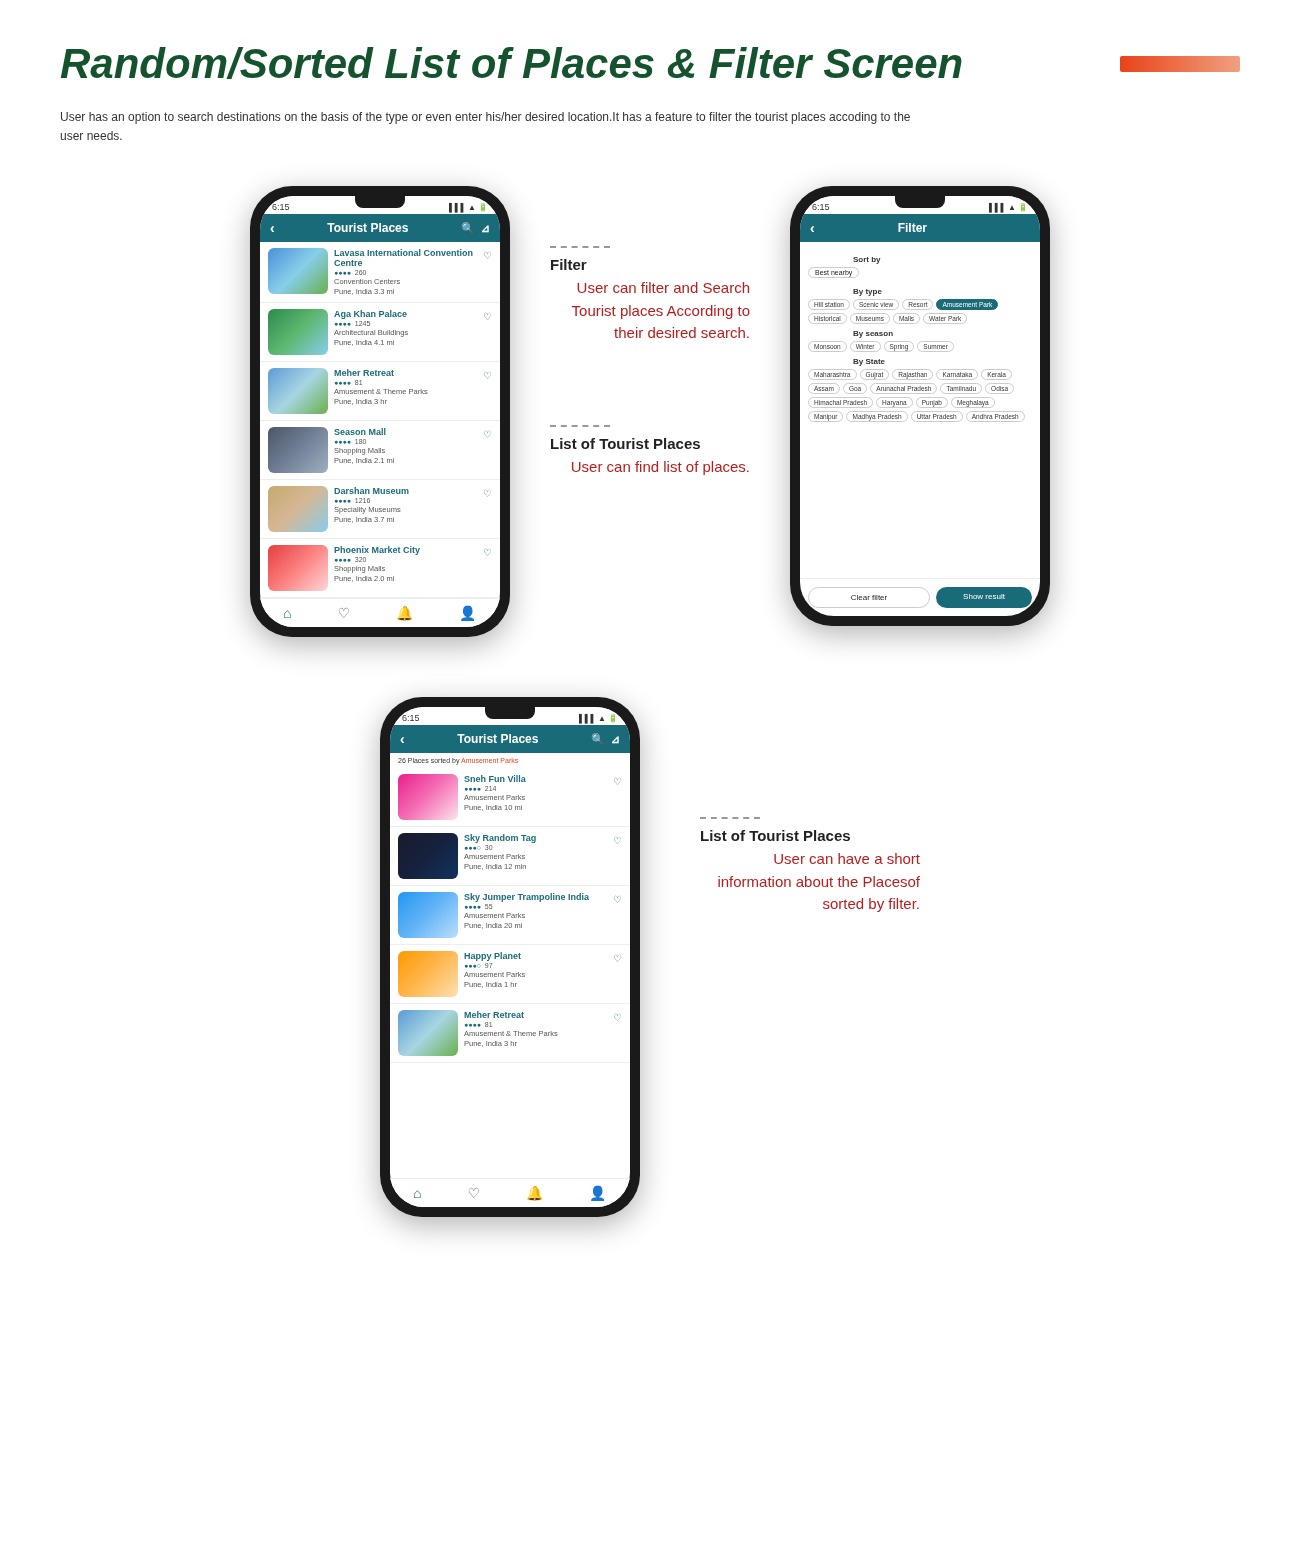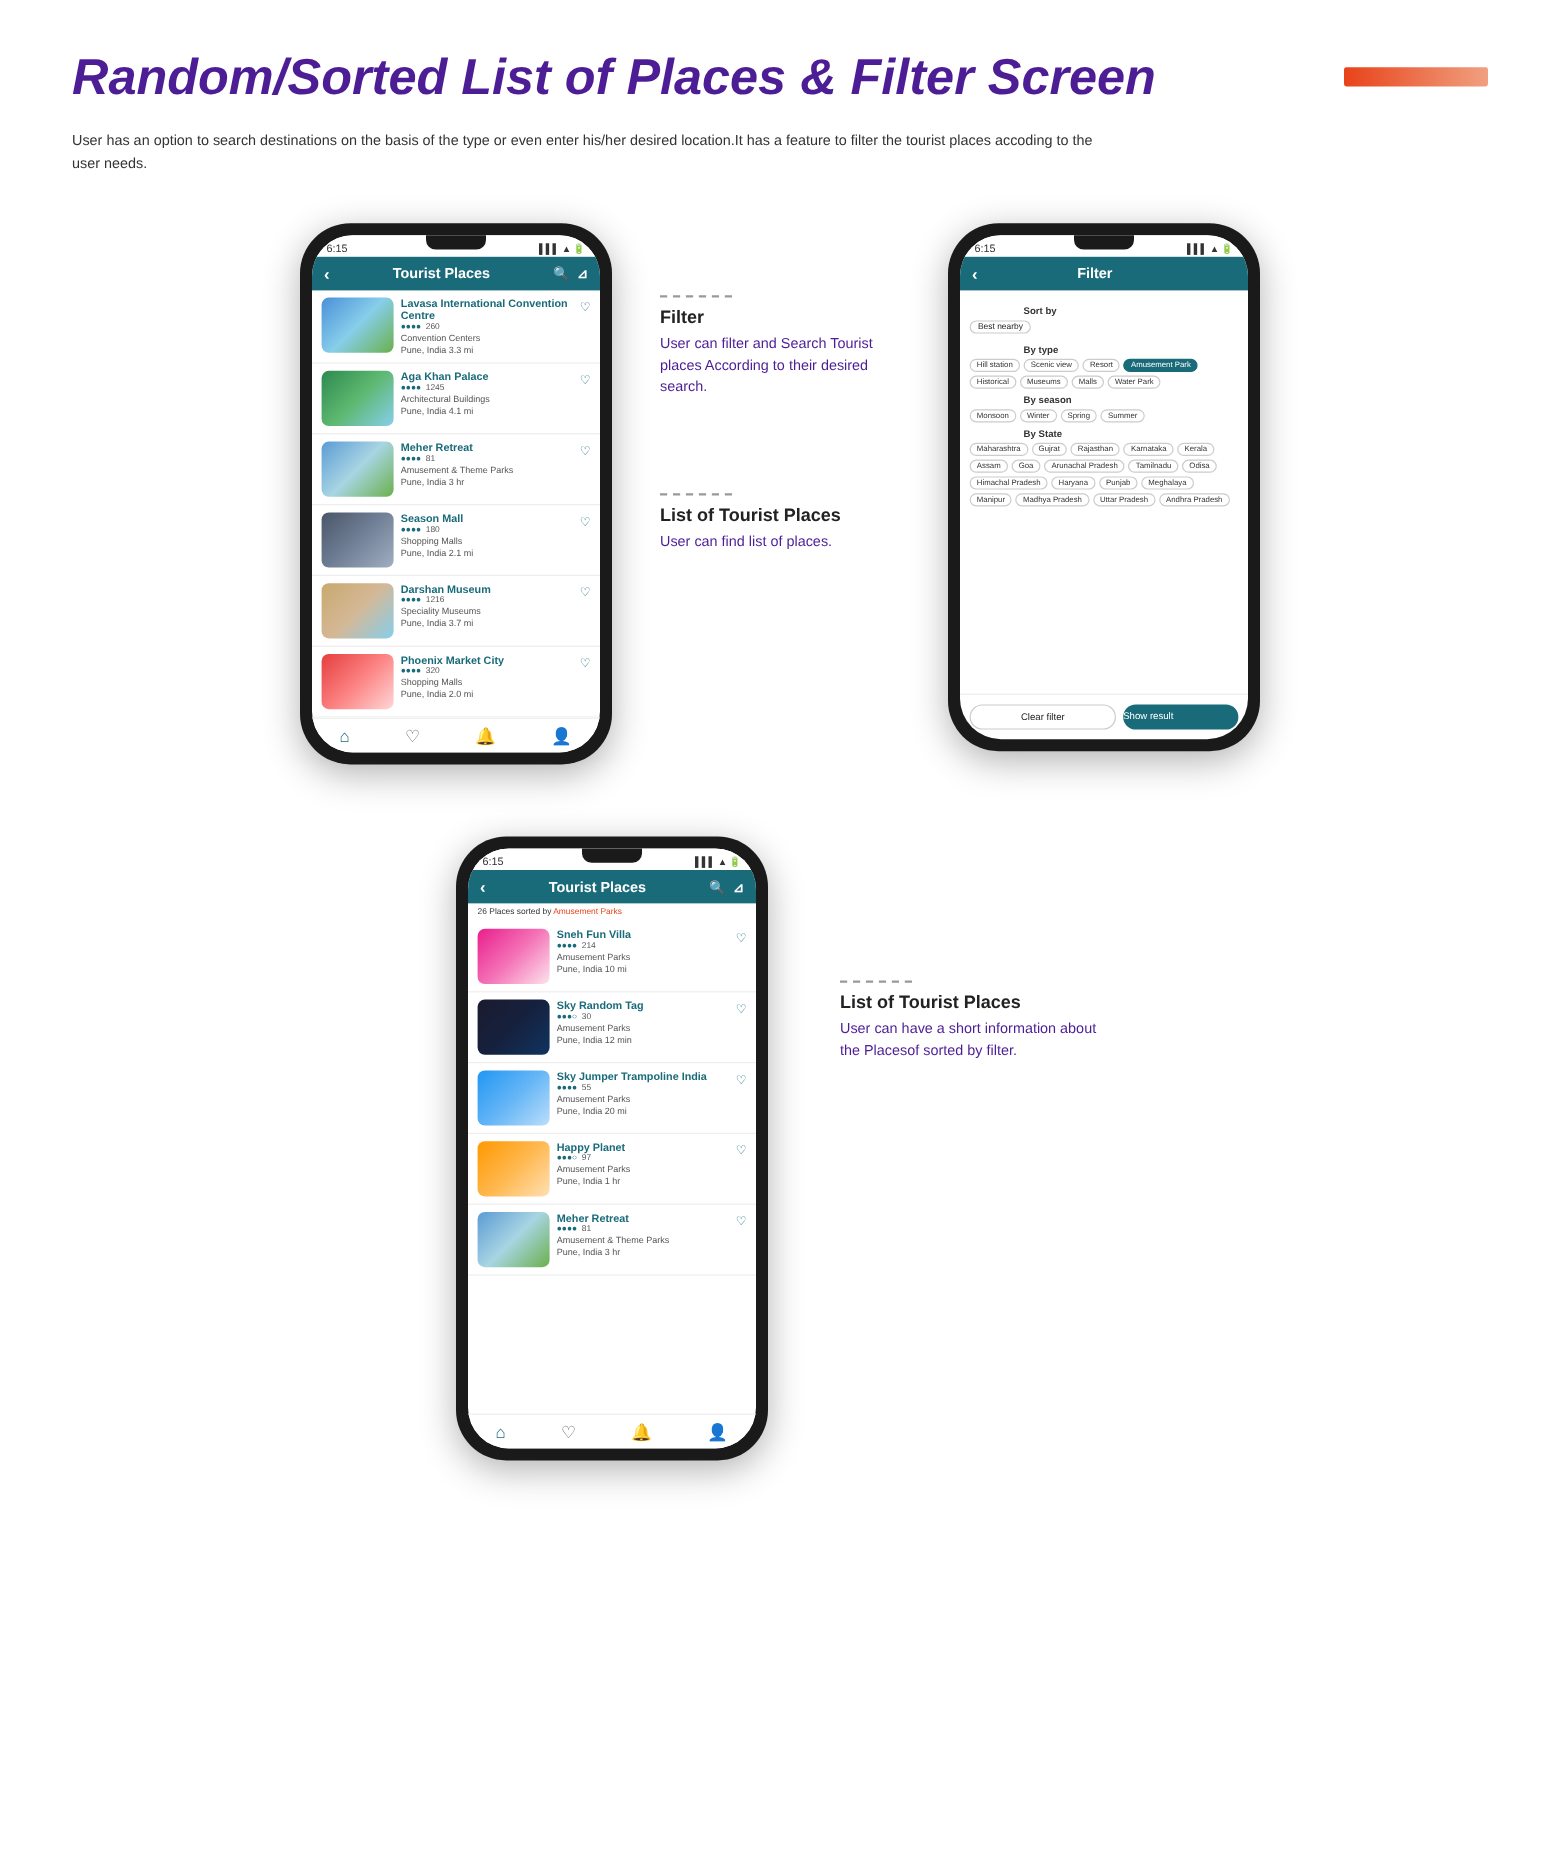--- a/index.html
+++ b/index.html
@@ -14,21 +14,21 @@
 
     
     .page-header {
       display: flex;
       align-items: center;
       margin-bottom: 20px;
     }
     .page-title {
       font-size: 42px;
       font-weight: 900;
-      color: #4c1d95;
+      color: #14532d;
       font-style: italic;
       flex: 1;
     }
     .header-accent {
       width: 120px;
       height: 16px;
       background: linear-gradient(to right, #e8431a, #f0a080);
       border-radius: 2px;
     }
     .page-description {
@@ -206,23 +206,24 @@
     .annotation {
       position: relative;
     }
     .annotation-title {
       font-size: 15px;
       font-weight: bold;
       color: #222;
       margin-bottom: 4px;
     }
     .annotation-text {
-      font-size: 12px;
-      color: #4c1d95;
+      font-size: 15px;
+      color: #b91c1c;
       line-height: 1.5;
+      text-align: right;
     }
     .annotation-line {
       border-top: 2px dashed #999;
       width: 60px;
       margin-bottom: 8px;
     }
 
     
     .filter-screen {
       flex: 1;
@@ -283,20 +284,21 @@
       cursor: pointer;
     }
     .btn-show {
       flex: 1;
       background: #1a6b7a;
       color: white;
       border: none;
       border-radius: 16px;
       font-size: 8px;
       padding: 5px 0;
+      text-align: center;
       cursor: pointer;
     }
 
     
     .phones-row-2 {
       display: flex;
       align-items: flex-start;
       gap: 60px;
       justify-content: center;
       margin-bottom: 40px;

